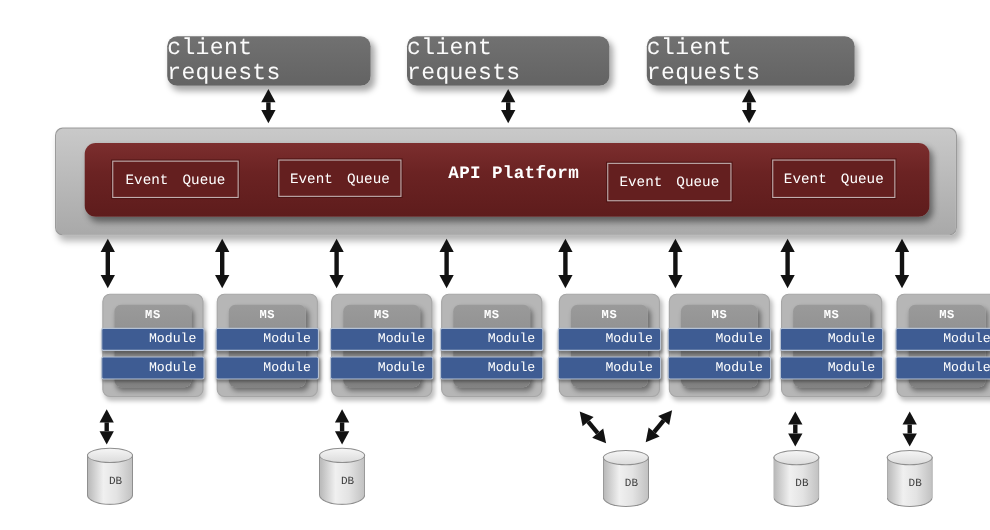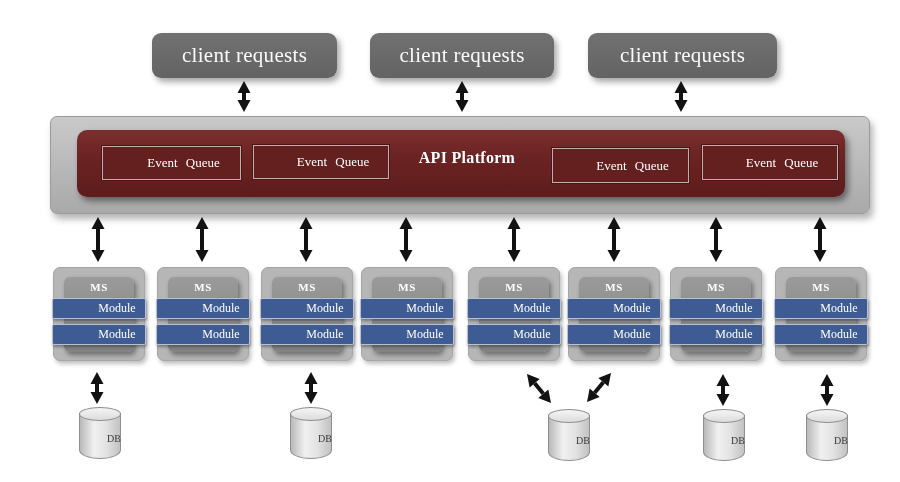--- a/index.html
+++ b/index.html
@@ -1,18 +1,18 @@
 <!DOCTYPE html>
 <html><head>
 <meta charset="utf-8">
 <style>
   html,body{margin:0;padding:0;background:#ffffff;}
   .canvas{
     position:relative;width:900px;height:482px;overflow:hidden;
-    font-family:Liberation Serif, serif;background:#ffffff;
+    font-family:Liberation Mono, monospace;background:#ffffff;
   }
   
   .client{
     position:absolute;top:33px;height:45px;background:linear-gradient(180deg,#717171,#636363);
     border-radius:9px;box-shadow:3px 4px 6px rgba(0,0,0,.35);
     display:flex;align-items:center;justify-content:center;
     color:#fafafa;font-size:21px;letter-spacing:.3px;
   }
   .client.c1{left:152px;width:185px;}
   .client.c2{left:370px;width:184px;}
@@ -26,34 +26,34 @@
   }
   .redbar{
     position:absolute;left:26px;top:13px;width:768px;height:67px;
     background:linear-gradient(180deg,#7c2e2e 0%,#6b2323 40%,#5e1c1c 100%);
     border-radius:10px;box-shadow:3px 4px 6px rgba(0,0,0,.45);
   }
   .eq{
     position:absolute;height:32px;background:#641f1f;
     border:1px solid #c0aeae;box-shadow:0 0 0 1px #4e1515;
     display:flex;align-items:center;justify-content:center;
-    color:#ffffff;font-size:13px;word-spacing:5px;padding-left:24px;
+    color:#ffffff;font-size:13px;word-spacing:5px;
   }
   .eq.q1{left:25px;top:16px;width:113px;}
   .eq.q2{left:176px;top:15px;width:110px;}
   .eq.q3{left:475px;top:18px;width:111px;height:33px;}
   .eq.q4{left:625px;top:15px;width:110px;height:33px;}
   .ptitle{
     position:absolute;left:240px;top:19px;width:300px;text-align:center;
     color:#ffffff;font-size:16px;font-weight:bold;letter-spacing:.3px;
   }
   
   .ms{
     position:absolute;top:267px;width:90px;height:92px;background:#b6b6b6;
-    border:1px solid #a6a6a6;border-radius:7px;box-shadow:2px 3px 4px rgba(0,0,0,.25);
+    border:1px solid #a6a6a6;border-radius:7px;box-shadow:2px 3px 4px rgba(0,0,0,.25);margin-left:40px;
   }
   .ms.m1{left:53px;} .ms.m2{left:157px;} .ms.m3{left:261px;} .ms.m4{left:361px;}
   .ms.m5{left:468px;} .ms.m6{left:568px;} .ms.m7{left:670px;} .ms.m8{left:775px;}
   .ms-inner{
     position:absolute;left:10px;top:9px;width:70px;height:75px;
     background:linear-gradient(180deg,#9a9a9a,#828282);
     border-radius:6px;box-shadow:2px 3px 5px rgba(0,0,0,.4);
     display:flex;flex-direction:column;align-items:center;
   }
   .ms-label{margin-top:4px;color:#ffffff;font-size:11px;font-weight:bold;letter-spacing:.5px;}
@@ -70,21 +70,21 @@
     position:absolute;left:0;top:6px;width:40px;height:45px;
     border:1px solid #8f8f8f;border-top:none;
     border-radius:0 0 21px 21px / 0 0 9px 9px;
     background:linear-gradient(90deg,#b9b9b9,#f0f0f0 35%,#e3e3e3 65%,#c2c2c2);
   }
   .db-top{
     position:absolute;left:0;top:0;width:40px;height:12px;
     border:1px solid #8f8f8f;border-radius:50%;
     background:linear-gradient(180deg,#f5f5f5,#dcdcdc);
   }
-  .db-label{position:absolute;left:0;top:26px;width:42px;text-align:right;font-size:10px;color:#3a3a3a;}
+  .db-label{position:absolute;left:0;top:26px;width:42px;text-align:left;font-size:10px;color:#3a3a3a;padding-left:20px;}
   
   .arrows{position:absolute;left:0;top:0;width:900px;height:482px;pointer-events:none;}
 </style>
 </head>
 <body>
 
 <div class="canvas">
 
   <div class="client c1">client requests</div>
   <div class="client c2">client requests</div>

